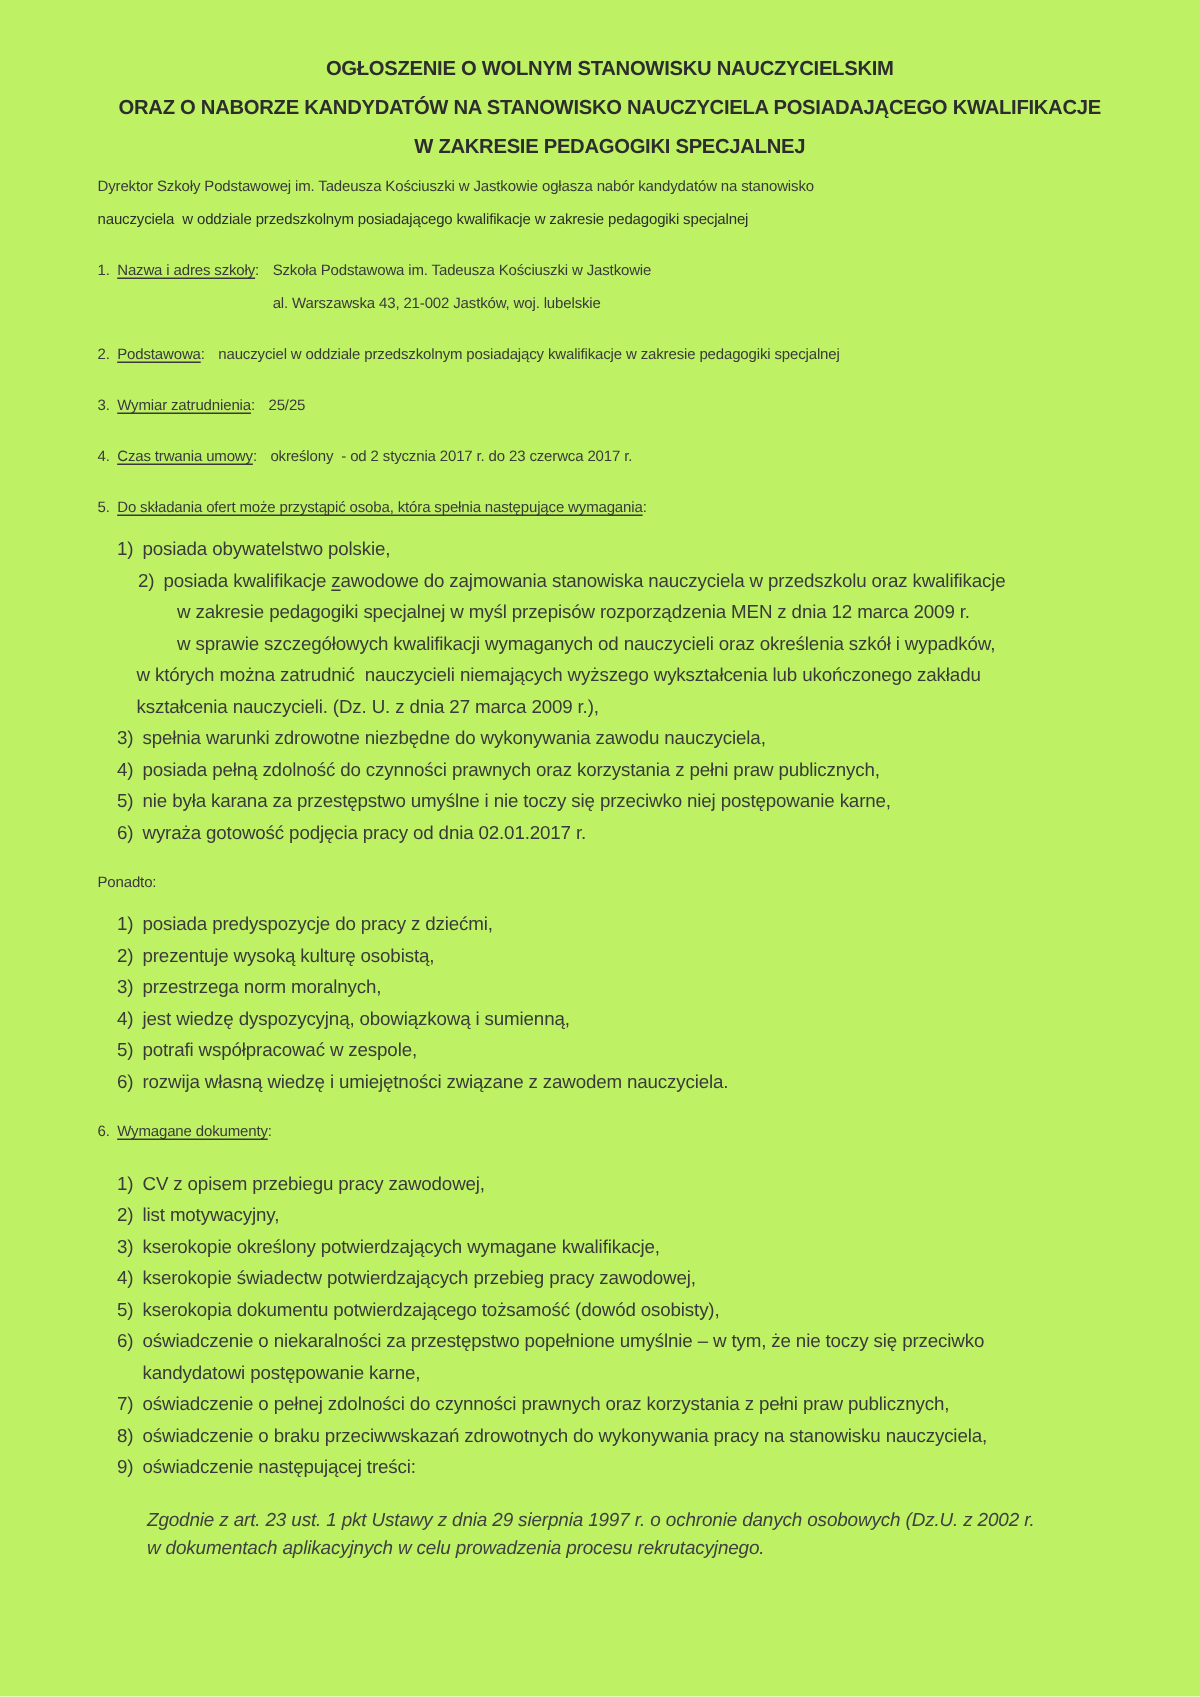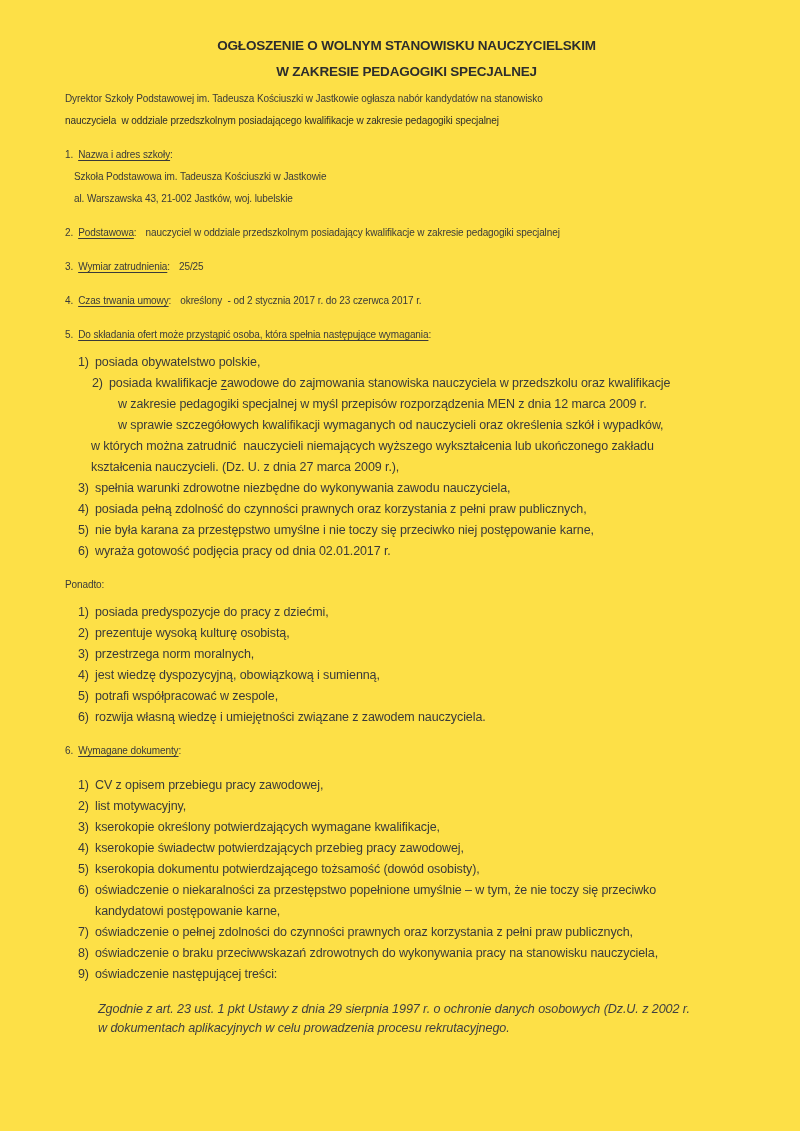--- a/index.html
+++ b/index.html
@@ -1,41 +1,41 @@
 <!DOCTYPE html>
 <html lang="pl"><head>
 <meta charset="utf-8">
 <style>
   html,body{margin:0;padding:0;background:#ffffff;}
   .page{
     position:relative;
     width:800px;height:1131px;
     margin:0 auto;
-    background:#fde047;
+    background:#bef264;
     box-sizing:border-box;
     padding:33px 52px 20px 65px;
     font-family:"Liberation Sans","DejaVu Sans",sans-serif;
     color:#3a3a3a;
     overflow:hidden;
   }
   .title{margin:0;}
   .tline{
     display:block;
     font-size:13.5px;font-weight:700;
     line-height:26px;text-align:center;
     color:#2d2d2d;white-space:pre;letter-spacing:-0.2px;
   }
   .para{font-size:10px;line-height:22px;margin:12px 0 0 0;letter-spacing:-0.1px;}
   .intro{margin-top:3px;}
   .line{display:block;white-space:pre;}
   .bold{font-weight:400;color:#2d2d2d;}
   .u{text-decoration:underline;text-underline-offset:2px;}
   .secnum{margin-right:5px;}
   .val{margin-left:9px;white-space:pre;}
-  .row{display:flex;flex-direction:column;}
+  .row{display:flex;}
   .vals{display:flex;flex-direction:column;margin-left:9px;}
   .vals .line{white-space:pre;}
   .list{margin-top:6px;font-size:12.5px;line-height:21px;letter-spacing:-0.1px;}
   .li{display:flex;padding-left:13px;}
   .li .n{flex:0 0 17px;}
   .li .t{white-space:pre;}
   .li.ind2{padding-left:27px;}
   .cont{display:block;white-space:pre;}
   .c53{padding-left:53px;}
   .c26{padding-left:26px;}
@@ -47,20 +47,21 @@
   }
   .stmt .line{white-space:pre;}
 </style>
 </head>
 <body>
 
 <div class="page">
 
   <div class="title">
     <span class="tline">OGŁOSZENIE O WOLNYM STANOWISKU NAUCZYCIELSKIM</span>
+    <span class="tline">ORAZ O NABORZE KANDYDATÓW NA STANOWISKO NAUCZYCIELA POSIADAJĄCEGO KWALIFIKACJE</span>
     <span class="tline">W ZAKRESIE PEDAGOGIKI SPECJALNEJ</span>
   </div>
 
   <div class="para intro">
     <span class="line">Dyrektor Szkoły Podstawowej im. Tadeusza Kościuszki w Jastkowie ogłasza nabór kandydatów na stanowisko</span>
     <span class="line bold">nauczyciela  w oddziale przedszkolnym posiadającego kwalifikacje w zakresie pedagogiki specjalnej</span>
   </div>
 
   <div class="para">
     <div class="row">

